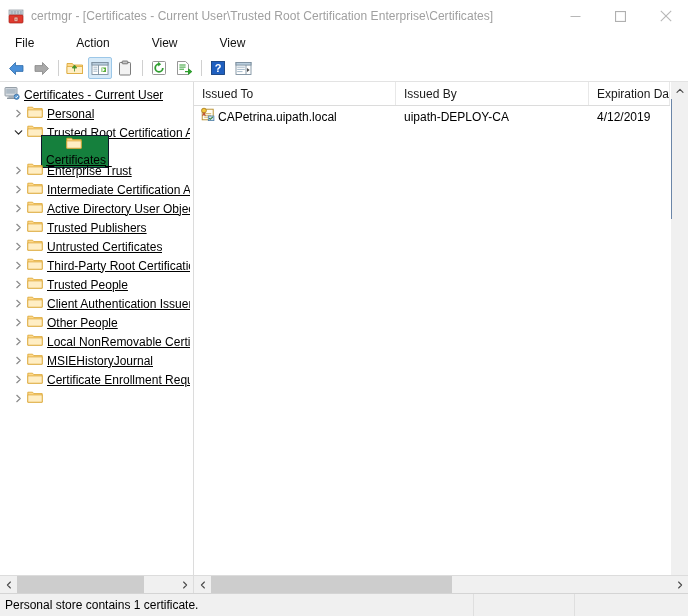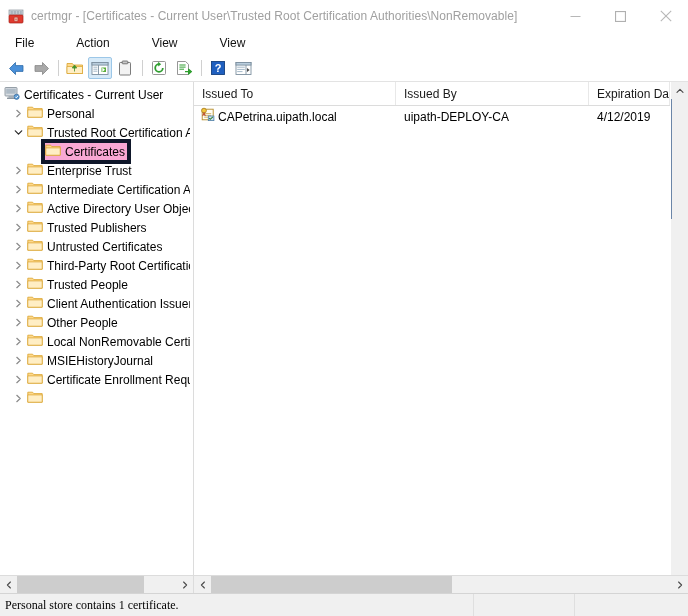--- a/index.html
+++ b/index.html
@@ -144,40 +144,42 @@
     padding-top: 3px;
     position: relative;
   }
   .tree-row {
     height: 19px;
     display: flex;
     align-items: center;
     white-space: nowrap;
     padding-left: 2px;
     box-sizing: border-box;
+    text-decoration: underline;
   }
   .tree-row .chev {
     width: 16px;
     height: 16px;
     display: flex;
     align-items: center;
     justify-content: center;
     flex: none;
   }
   .tree-label-wrap {
     display: inline-flex;
     align-items: center;
     padding: 1px 3px 1px 1px;
     max-width: 100%;
     overflow: hidden;
   }
   .tree-row.selected .tree-label-wrap {
-    background: #f9a8d4;
-    border: 4px solid #0f172a;
+    background: #15803d;
+    border: 1px solid #0f172a;
     padding: 0px 2px 0px 0px;
+    flex-direction: column;
   }
   .tree-label {
     font-size: 12px;
     color: #000;
     margin-left: 4px;
     overflow: hidden;
     text-overflow: clip;
     white-space: nowrap;
   }
   .ico { flex: none; display: block; }
@@ -318,21 +320,20 @@
   .sb-panel {
     display: flex;
     align-items: center;
     font-size: 12px;
     color: #000;
     padding-left: 5px;
     box-sizing: border-box;
     border-right: 1px solid #dfdfdf;
     white-space: nowrap;
     overflow: hidden;
-    font-family: Liberation Serif, serif;
   }
   .sb-panel.p1 { width: 474px; min-width: 474px; }
   .sb-panel.p2 { width: 101px; min-width: 101px; }
   .sb-panel.p3 { flex: 1 1 auto; border-right: none; }
 </style>
 </head>
 <body>
 
 <div class="app-window">
 
@@ -342,21 +343,21 @@
         <rect x="1" y="2" width="14" height="5" fill="#cfd6dd" stroke="#8b949c" stroke-width="0.7"></rect>
         <rect x="2.5" y="3" width="2.4" height="3" fill="#aab4bd"></rect>
         <rect x="5.6" y="3" width="2.4" height="3" fill="#aab4bd"></rect>
         <rect x="8.7" y="3" width="2.4" height="3" fill="#aab4bd"></rect>
         <rect x="11.8" y="3" width="2.0" height="3" fill="#aab4bd"></rect>
         <rect x="1" y="7" width="14" height="8" rx="1" fill="#e03a2f" stroke="#a52119" stroke-width="0.7"></rect>
         <rect x="6.2" y="9.2" width="3.6" height="4" rx="0.6" fill="#fdf3e3" stroke="#a52119" stroke-width="0.6"></rect>
         <rect x="7.4" y="10.3" width="1.2" height="2" fill="#c9342a"></rect>
       </svg>
     </div>
-    <div class="title-text">certmgr - [Certificates - Current User\Trusted Root Certification Authorities\NonRemovable]</div>
+    <div class="title-text">certmgr - [Certificates - Current User\Trusted Root Certification Enterprise\Certificates]</div>
     <div class="win-controls">
       <div class="win-btn">
         <svg width="11" height="11" viewBox="0 0 11 11">
             <line x1="0.5" y1="5.5" x2="10.5" y2="5.5" stroke="#b7b7b7" stroke-width="1"></line>
           </svg>
       </div>
       <div class="win-btn">
         <svg width="11" height="11" viewBox="0 0 11 11">
             <rect x="0.5" y="0.5" width="10" height="10" fill="none" stroke="#b0b0b0" stroke-width="1.2"></rect>
           </svg>

